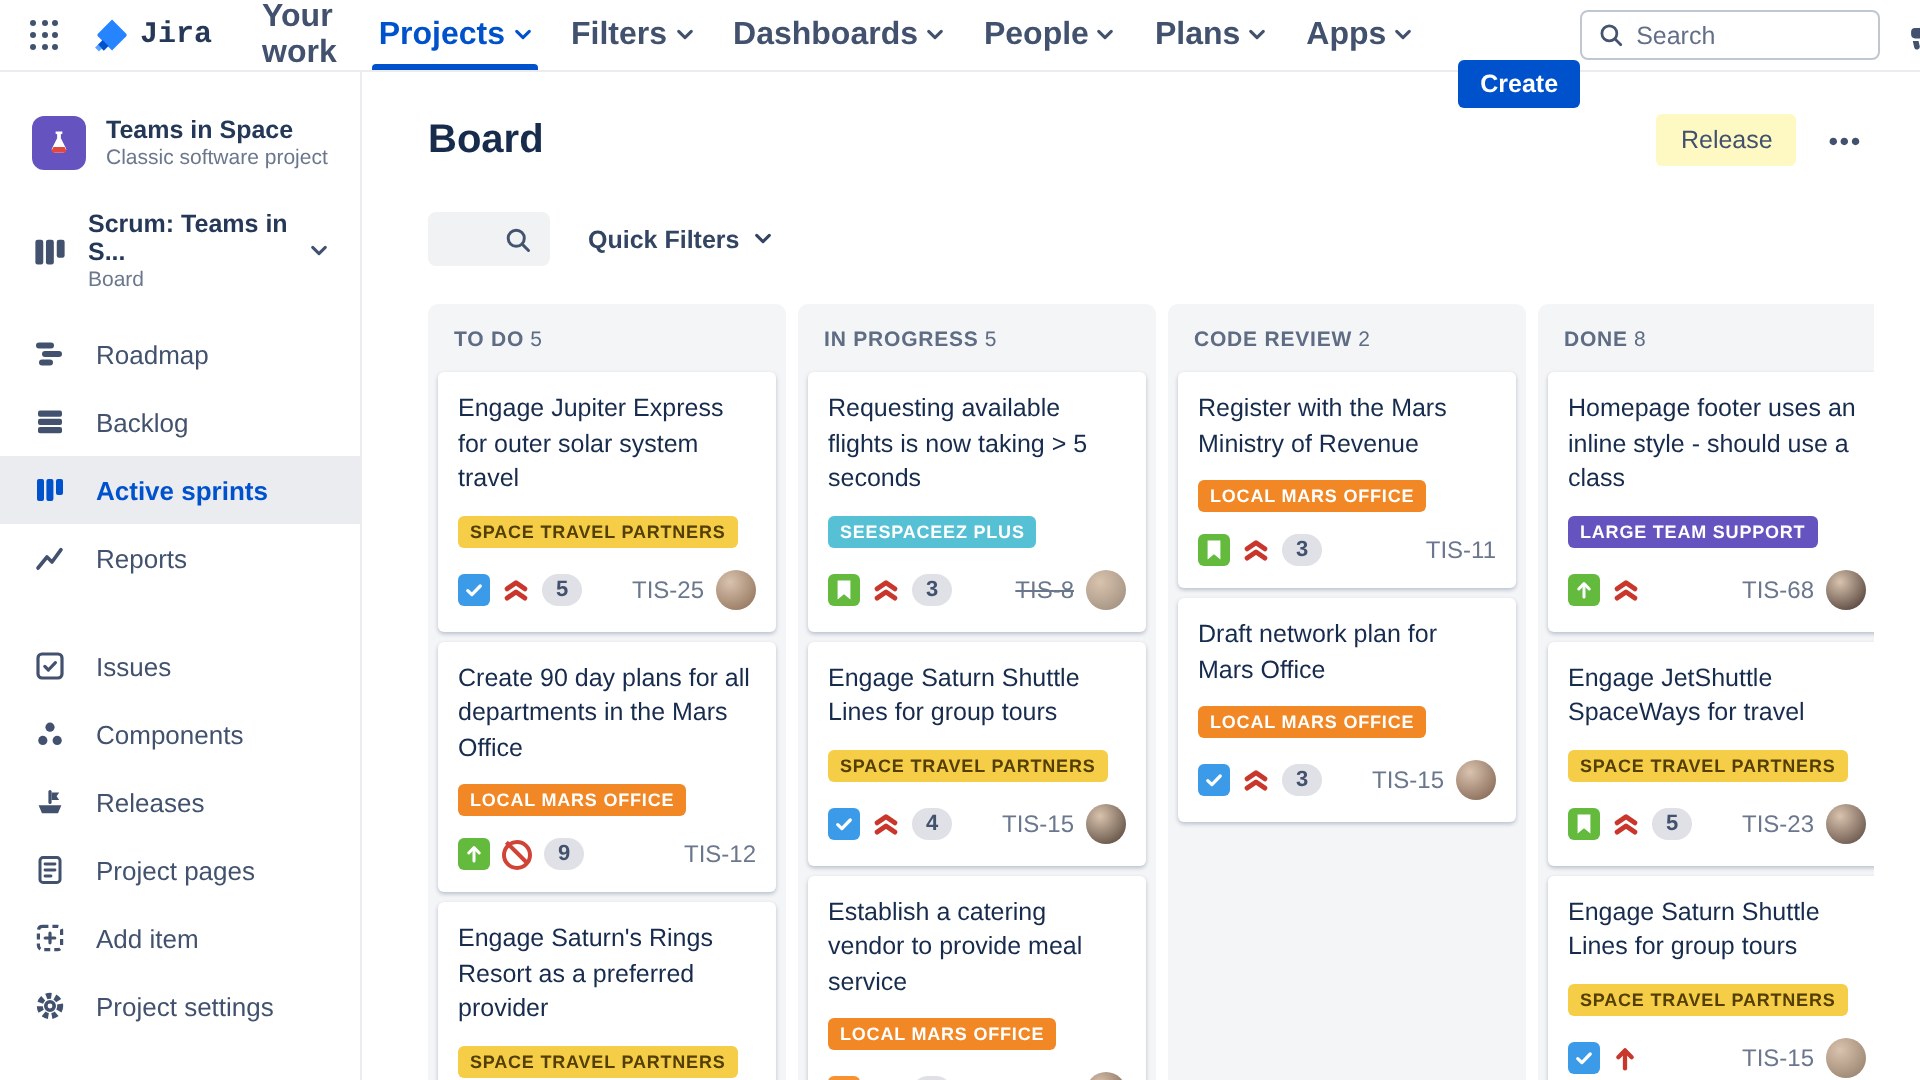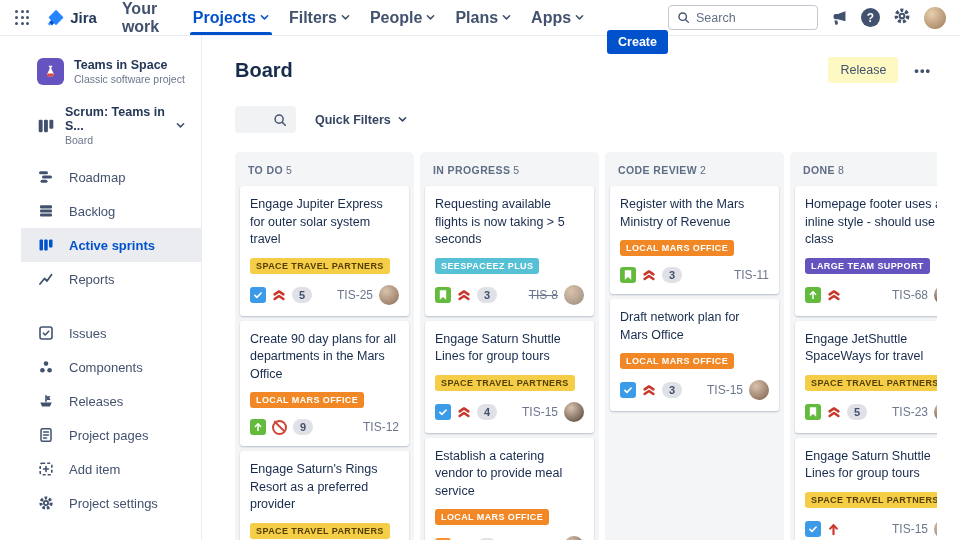--- a/index.html
+++ b/index.html
@@ -7,21 +7,21 @@
   body { font-family:"Liberation Sans", sans-serif; background:#fff; color:#172B4D; }
 
   
   .topnav { height:36px; display:flex; align-items:center; justify-content:space-between;
             padding:0 14px 0 12px; border-bottom:1px solid #EBECF0; background:#fff; }
   .nav-left { display:flex; align-items:center; gap:6px; height:100%; }
   .appgrid { width:22px; height:22px; display:grid; grid-template-columns:repeat(3,1fr); gap:2px;
              padding:3px; cursor:pointer; }
   .appgrid i { width:3px; height:3px; border-radius:50%; background:#42526E; }
   .logo { display:flex; align-items:center; gap:4px; margin:0 10px 0 6px; }
-  .logo-name { font-size:15px; font-weight:600; color:#253858; }
+  .logo-name { font-size:15px; font-weight:600; color:#253858;font-family:Liberation Mono, monospace; }
   .mainmenu { display:flex; align-items:center; gap:2px; height:100%; }
   .nav-item { display:flex; align-items:center; gap:4px; height:100%; padding:0 9px;
               font-size:16px; font-weight:600; color:#42526E; cursor:pointer; position:relative; }
   .nav-item.active { color:#0052CC; }
   .nav-item.active::after { content:""; position:absolute; left:6px; right:6px; bottom:0;
               height:3px; background:#0052CC; border-radius:2px 2px 0 0; }
   .chev { display:inline-flex; color:inherit; }
   .create-btn { margin-left:8px; background:#0052CC; color:#fff; border:none; border-radius:3px;
               font-family:inherit; font-size:12.5px; font-weight:600; padding:5px 11px; cursor:pointer;margin-top:48px; }
   .nav-right { display:flex; align-items:center; gap:13px; }
@@ -31,21 +31,21 @@
               color:#172B4D; min-width:0; background:transparent; }
   .search-box input::placeholder { color:#626F86; }
   .navicon { color:#42526E; display:inline-flex; cursor:pointer; }
   .help-circle { width:19px; height:19px; border-radius:50%; background:#42526E; color:#fff;
               font-size:12px; font-weight:700; display:flex; align-items:center; justify-content:center; cursor:pointer; }
   .gearchar { font-size:17px; line-height:1; color:#42526E; cursor:pointer; }
   .user-avatar { width:22px; height:22px; border-radius:50%;
               background:radial-gradient(circle at 35% 30%, #e8cfae, #9c7a58); cursor:pointer; }
 
   
-  .body-row { display:flex; height:504px;padding-left:21px; }
+  .body-row { display:flex; height:504px; }
   .sidebar { width:181px; flex-shrink:0; border-right:1px solid #EBECF0; padding-top:18px; background:#fff; }
   .main { flex:1; padding:0 23px 0 33px; min-width:0; }
 
   
   .project-header { display:flex; align-items:center; gap:10px; padding:4px 16px 12px; }
   .proj-avatar { width:27px; height:27px; border-radius:6px; background:#6554C0;
               display:flex; align-items:center; justify-content:center; flex-shrink:0; }
   .ph-name { font-size:12.5px; font-weight:700; color:#253858; }
   .ph-type { font-size:10.5px; color:#6B778C; margin-top:1px; }
   .board-selector { display:flex; align-items:center; gap:10px; padding:8px 16px 14px; cursor:pointer; }
@@ -140,20 +140,28 @@
         </a>
         <a class="nav-item">
           <span>Filters</span>
           <span class="chev">
             <svg width="9" height="9" viewBox="0 0 10 10">
               <path d="M1.5 3 5 6.5 8.5 3" fill="none" stroke="currentColor" stroke-width="1.7" stroke-linecap="round" stroke-linejoin="round"></path>
             </svg>
           </span>
         </a>
         <a class="nav-item">
+          <span>Dashboards</span>
+          <span class="chev">
+            <svg width="9" height="9" viewBox="0 0 10 10">
+              <path d="M1.5 3 5 6.5 8.5 3" fill="none" stroke="currentColor" stroke-width="1.7" stroke-linecap="round" stroke-linejoin="round"></path>
+            </svg>
+          </span>
+        </a>
+        <a class="nav-item">
           <span>People</span>
           <span class="chev">
             <svg width="9" height="9" viewBox="0 0 10 10">
               <path d="M1.5 3 5 6.5 8.5 3" fill="none" stroke="currentColor" stroke-width="1.7" stroke-linecap="round" stroke-linejoin="round"></path>
             </svg>
           </span>
         </a>
         <a class="nav-item">
           <span>Plans</span>
           <span class="chev">

